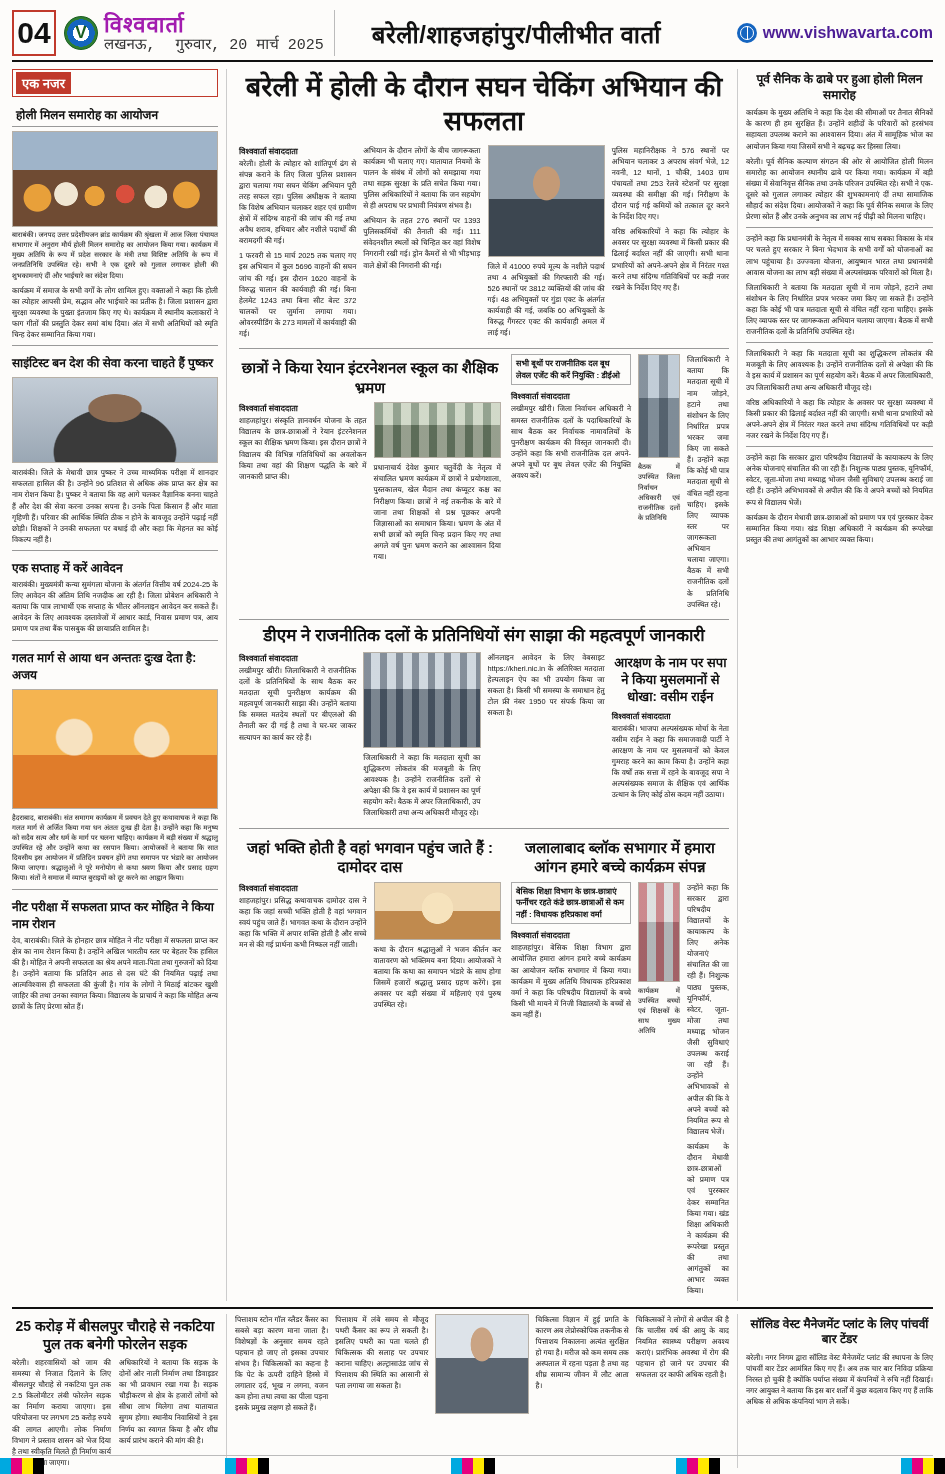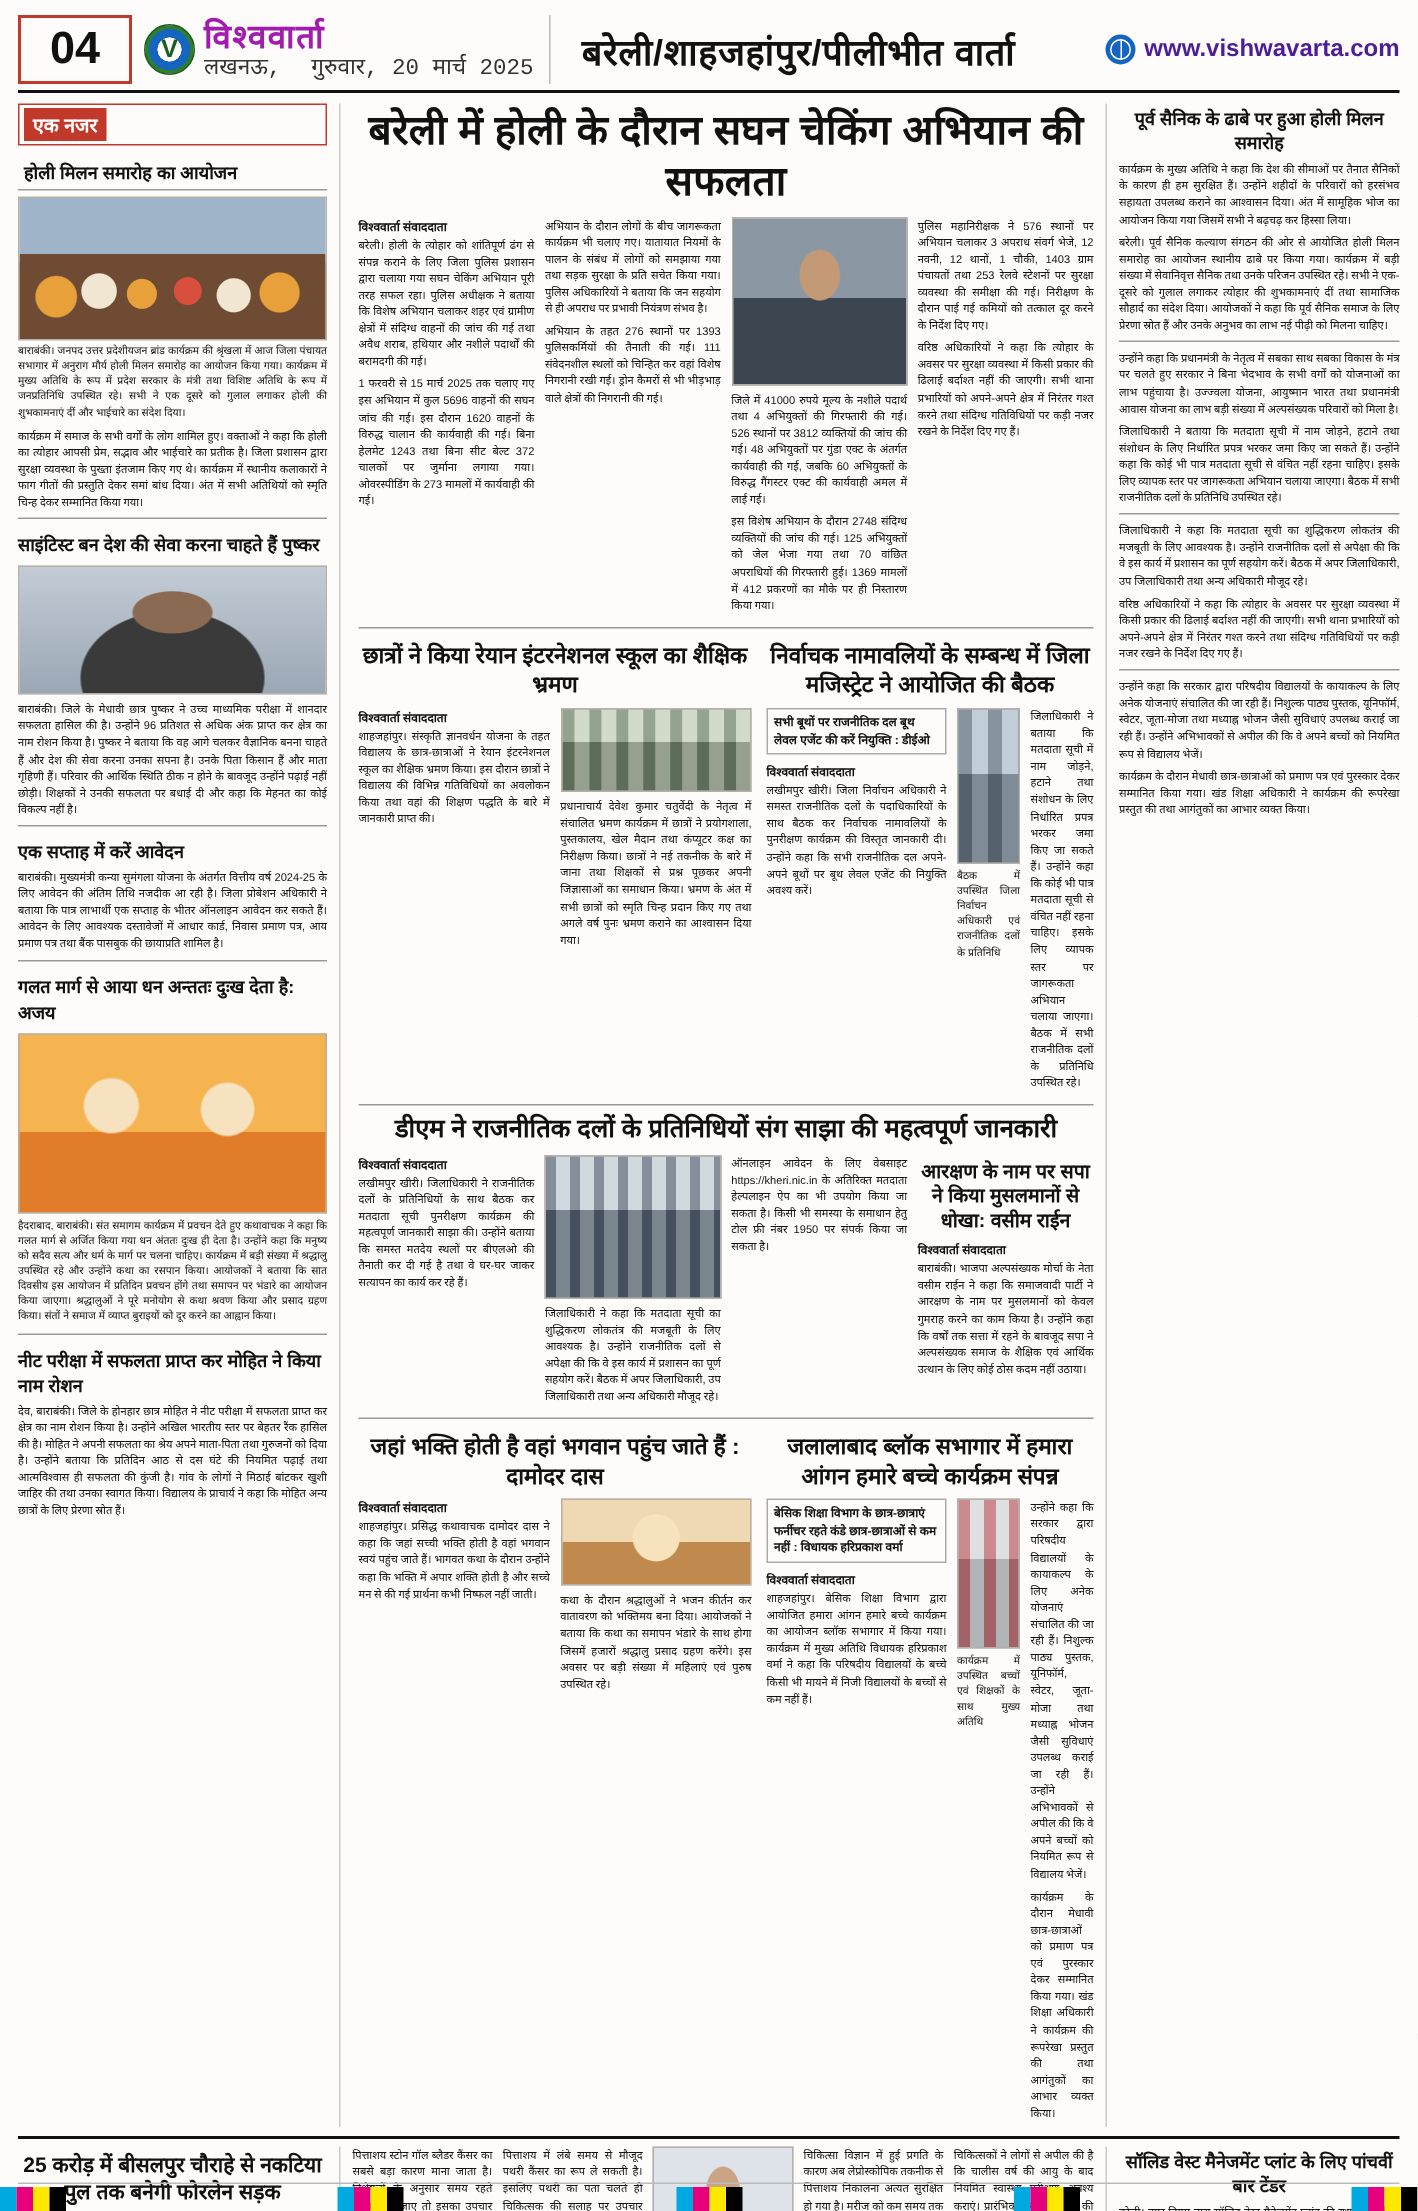--- a/index.html
+++ b/index.html
@@ -12,21 +12,21 @@
   }
   .page {
     position:relative;
     width:945px; height:1474px;
     background:#fdfcfa;
     padding: 10px 12px 0 12px;
   }
   
   .masthead { display:flex; align-items:stretch; border-bottom:2px solid #111; padding-bottom:4px; }
   .pageno {
-    width:76px; height:46px; border:2px solid #c0392b; color:#111;
+    width:44px; height:46px; border:2px solid #c0392b; color:#111;
     font-size:30px; font-weight:bold; display:flex; align-items:center; justify-content:center;
     margin-right:8px;
   }
   .logo-block { display:flex; align-items:center; gap:6px; min-width:210px; border-right:1px solid #bbb; padding-right:10px;}
   .logo-mark {
     width:34px;height:34px;border-radius:50%;
     background: radial-gradient(circle at 50% 50%, #fff 0 35%, #1565c0 36% 60%, #2e7d32 61% 100%);
     border:1px solid #1b5e20; position:relative; flex:none;
   }
   .logo-mark:after{
@@ -214,21 +214,20 @@
         </div>
         <div>
           <p class="body">अभियान के दौरान लोगों के बीच जागरूकता कार्यक्रम भी चलाए गए। यातायात नियमों के पालन के संबंध में लोगों को समझाया गया तथा सड़क सुरक्षा के प्रति सचेत किया गया। पुलिस अधिकारियों ने बताया कि जन सहयोग से ही अपराध पर प्रभावी नियंत्रण संभव है।</p>
           <p class="body">अभियान के तहत 276 स्थानों पर 1393 पुलिसकर्मियों की तैनाती की गई। 111 संवेदनशील स्थलों को चिन्हित कर वहां विशेष निगरानी रखी गई। ड्रोन कैमरों से भी भीड़भाड़ वाले क्षेत्रों की निगरानी की गई।</p>
         </div>
         <div>
           <div class="photo officer" style="height:112px;margin-bottom:4px;">
               <div class="ph-in"></div>
             </div>
           <p class="body">जिले में 41000 रुपये मूल्य के नशीले पदार्थ तथा 4 अभियुक्तों की गिरफ्तारी की गई। 526 स्थानों पर 3812 व्यक्तियों की जांच की गई। 48 अभियुक्तों पर गुंडा एक्ट के अंतर्गत कार्यवाही की गई, जबकि 60 अभियुक्तों के विरुद्ध गैंगस्टर एक्ट की कार्यवाही अमल में लाई गई।</p>
-          <p class="body">इस विशेष अभियान के दौरान 2748 संदिग्ध व्यक्तियों की जांच की गई। 125 अभियुक्तों को जेल भेजा गया तथा 70 वांछित अपराधियों की गिरफ्तारी हुई। 1369 मामलों में 412 प्रकरणों का मौके पर ही निस्तारण किया गया।</p>
         </div>
         <div>
           <p class="body">पुलिस महानिरीक्षक ने 576 स्थानों पर अभियान चलाकर 3 अपराध संवर्ग भेजे, 12 नवनी, 12 थानों, 1 चौकी, 1403 ग्राम पंचायतों तथा 253 रेलवे स्टेशनों पर सुरक्षा व्यवस्था की समीक्षा की गई। निरीक्षण के दौरान पाई गई कमियों को तत्काल दूर करने के निर्देश दिए गए।</p>
           <p class="body">वरिष्ठ अधिकारियों ने कहा कि त्योहार के अवसर पर सुरक्षा व्यवस्था में किसी प्रकार की ढिलाई बर्दाश्त नहीं की जाएगी। सभी थाना प्रभारियों को अपने-अपने क्षेत्र में निरंतर गश्त करने तथा संदिग्ध गतिविधियों पर कड़ी नजर रखने के निर्देश दिए गए हैं।</p>
         </div>
       </div>
 
       <div class="divider"></div>
 
       <div style="display:grid;grid-template-columns:262px 1fr;gap:10px;">
@@ -241,21 +240,20 @@
             </div>
             <div>
               <div class="photo school" style="height:56px;margin-bottom:4px;">
                   <div class="ph-in"></div>
                 </div>
               <p class="body">प्रधानाचार्य देवेश कुमार चतुर्वेदी के नेतृत्व में संचालित भ्रमण कार्यक्रम में छात्रों ने प्रयोगशाला, पुस्तकालय, खेल मैदान तथा कंप्यूटर कक्ष का निरीक्षण किया। छात्रों ने नई तकनीक के बारे में जाना तथा शिक्षकों से प्रश्न पूछकर अपनी जिज्ञासाओं का समाधान किया। भ्रमण के अंत में सभी छात्रों को स्मृति चिन्ह प्रदान किए गए तथा अगले वर्ष पुनः भ्रमण कराने का आश्वासन दिया गया।</p>
             </div>
           </div>
         </div>
         <div>
-          <h2 class="sub" style="font-size:15px;">निर्वाचक नामावलियों के सम्बन्ध में जिला मजिस्ट्रेट ने आयोजित की बैठक</h2>
           <div style="display:grid;grid-template-columns:120px 1fr 1fr;gap:7px;">
             <div>
               <div class="bullet-note">सभी बूथों पर राजनीतिक दल बूथ लेवल एजेंट की करें नियुक्ति : डीईओ</div>
               <div class="byline" style="margin-top:5px;">विश्ववार्ता संवाददाता</div>
               <p class="body">लखीमपुर खीरी। जिला निर्वाचन अधिकारी ने समस्त राजनीतिक दलों के पदाधिकारियों के साथ बैठक कर निर्वाचक नामावलियों के पुनरीक्षण कार्यक्रम की विस्तृत जानकारी दी। उन्होंने कहा कि सभी राजनीतिक दल अपने-अपने बूथों पर बूथ लेवल एजेंट की नियुक्ति अवश्य करें।</p>
             </div>
             <div>
               <div class="photo meeting" style="height:104px;margin-bottom:4px;">
                   <div class="ph-in"></div>
                 </div>

